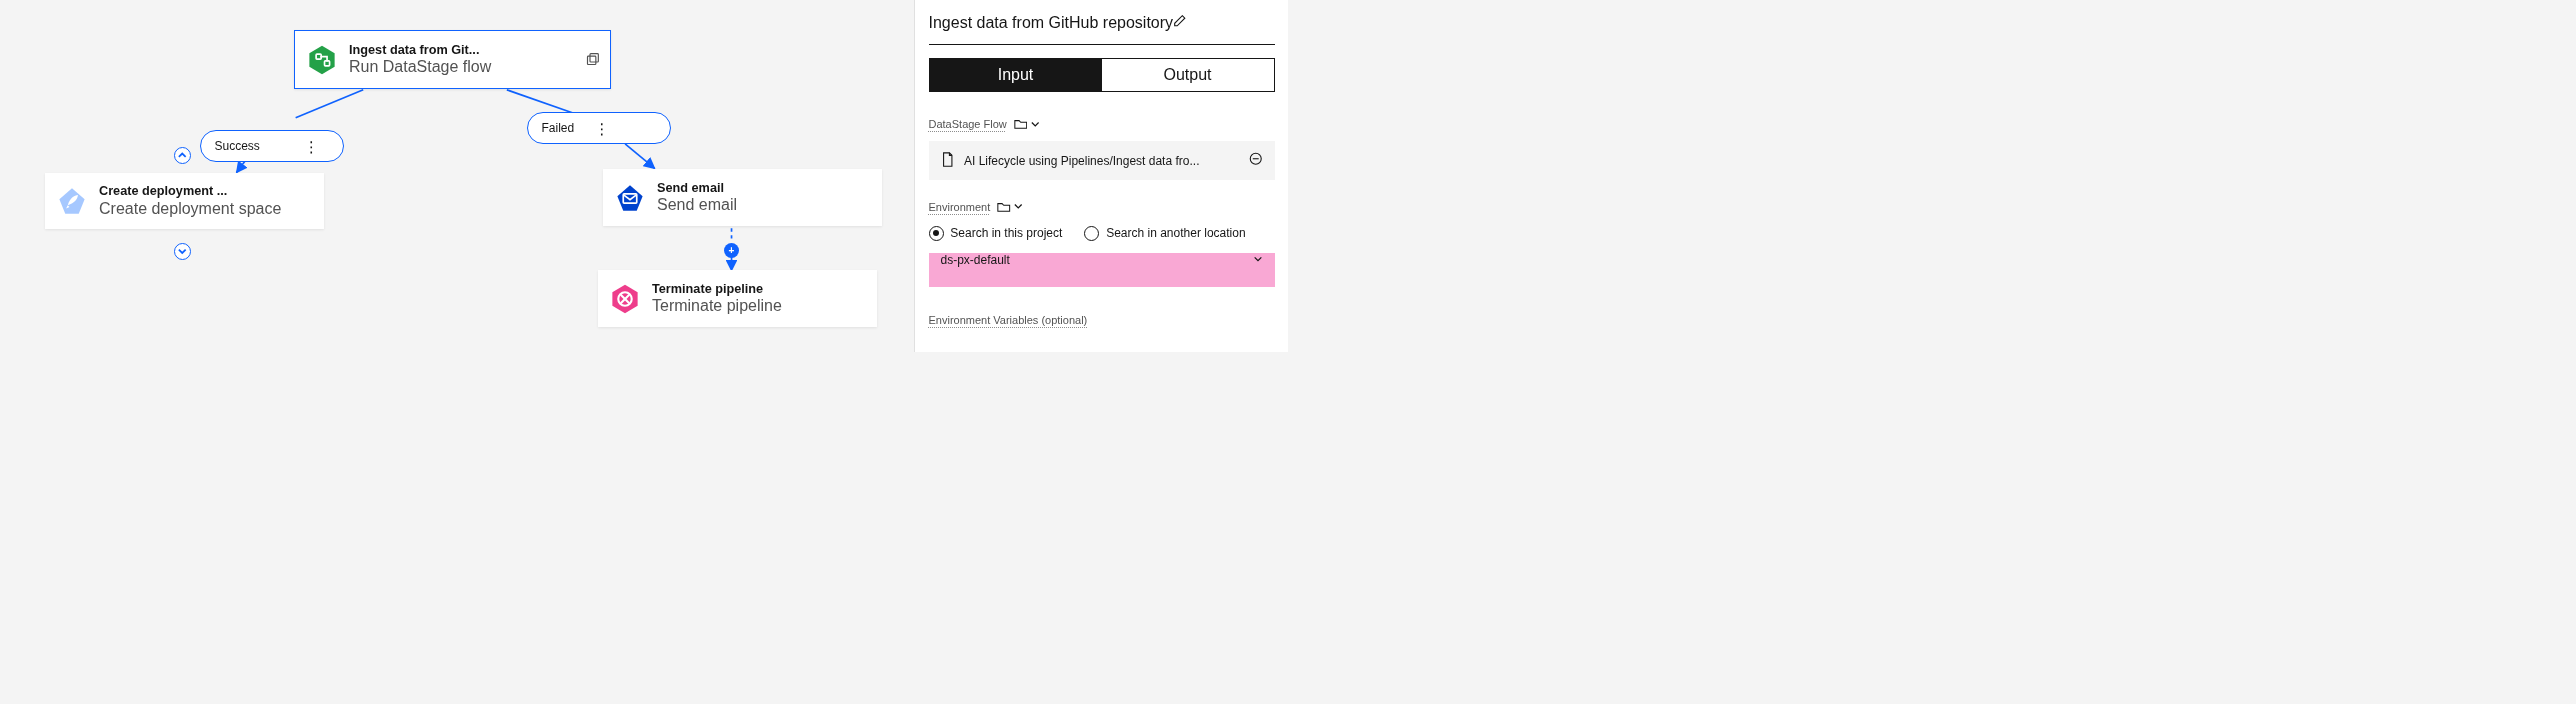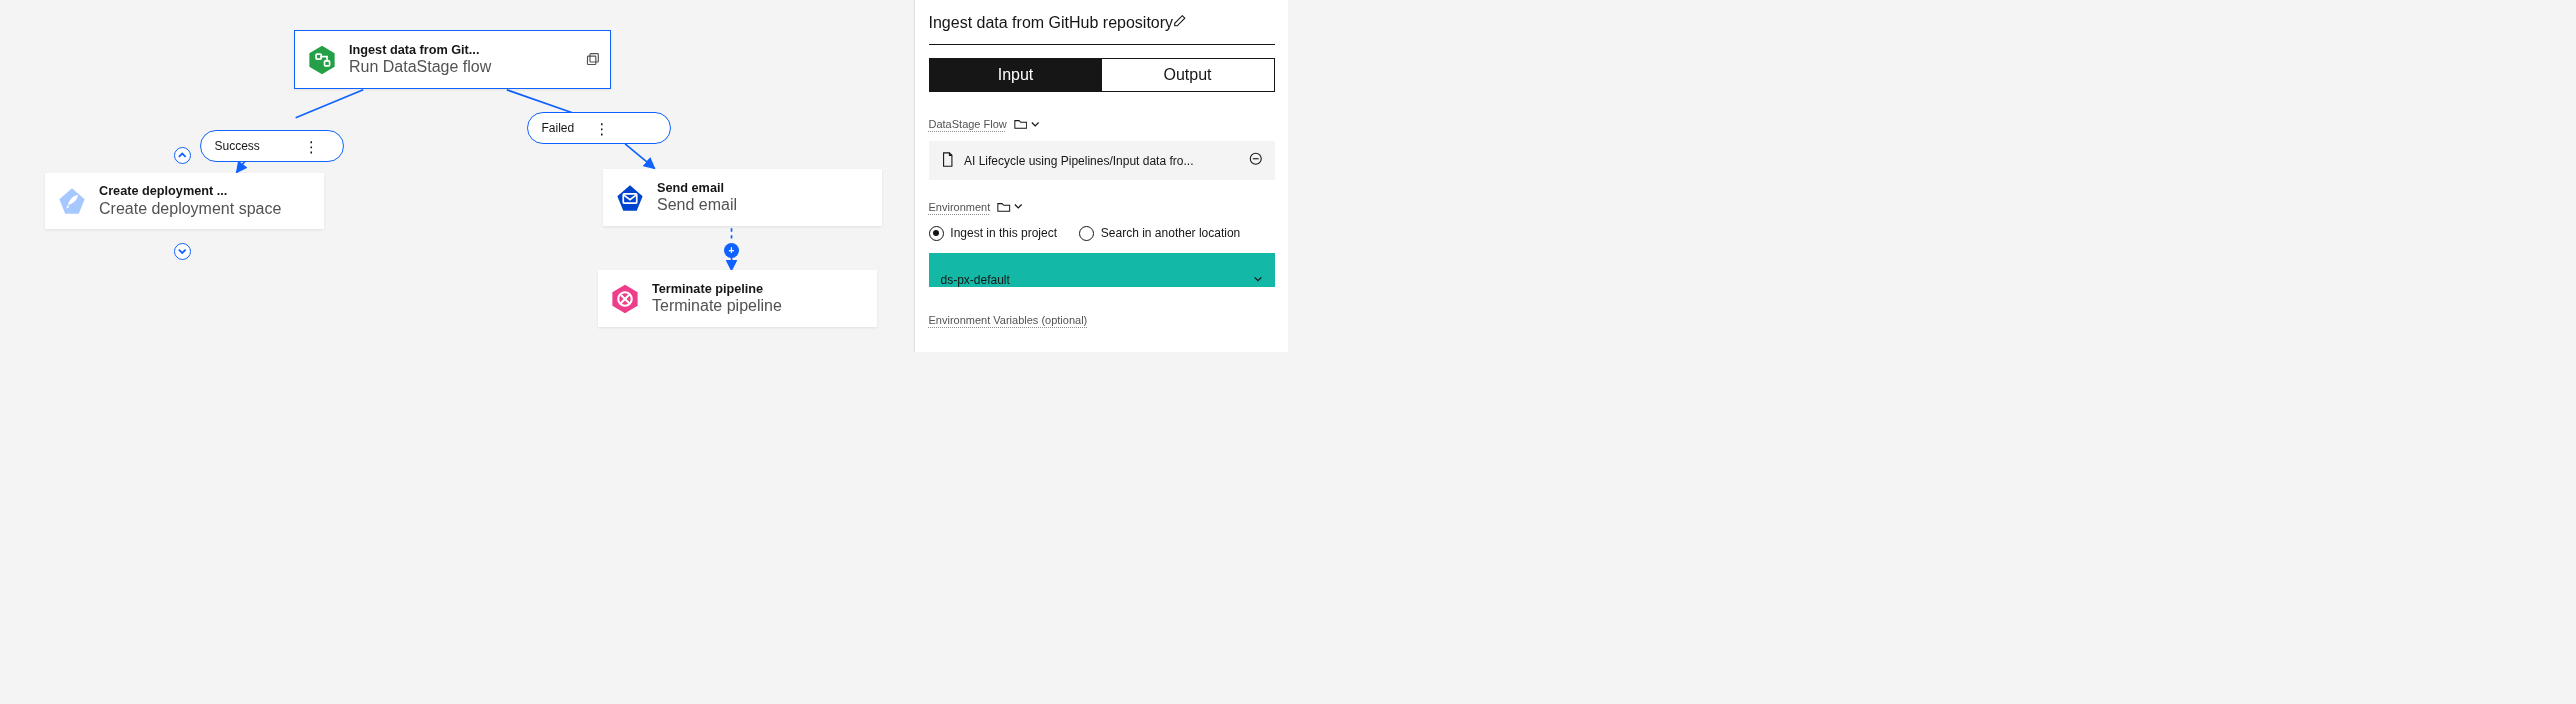--- a/index.html
+++ b/index.html
@@ -131,23 +131,23 @@
   .radios { margin-top:12px; display:flex; gap:22px; align-items:center; }
   .radio { display:inline-flex; align-items:center; gap:6.8px; font-size:12px; color:#161616; cursor:pointer; }
   .radio-c {
     width:15px; height:15px; border:1.7px solid #161616; border-radius:50%;
     display:inline-flex; align-items:center; justify-content:center;
   }
   .radio-c.on::after { content:""; width:6.8px; height:6.8px; background:#161616; border-radius:50%; }
 
   .select {
     margin-top:12px;
-    background:#14b8a6;
+    background:#f9a8d4;
     height:34px;
-    display:flex; align-items:flex-end; justify-content:space-between;
+    display:flex; align-items:flex-start; justify-content:space-between;
     padding:0 12px;
     font-size:12px; color:#161616;
     cursor:pointer;
   }
 
   .envvars-row { margin-top:25px; }
 </style>
 </head>
 <body>
 
@@ -294,21 +294,21 @@
       </span>
     </span>
     <div class="ds-file">
       <div class="ds-file-left">
         <span>
           <svg width="13.5" height="15" viewBox="0 0 16 18" fill="none" stroke="#161616" stroke-width="1.3">
             <path d="M3 1 H10 L13 4 V17 H3 Z"></path>
               <path d="M10 1 V4 H13"></path>
           </svg>
         </span>
-        <span class="ds-file-name">AI Lifecycle using Pipelines/Input data fro...</span>
+        <span class="ds-file-name">AI Lifecycle using Pipelines/Ingest data fro...</span>
       </div>
       <span>
         <svg width="13.5" height="13.5" viewBox="0 0 16 16" fill="none" stroke="#161616" stroke-width="1.3">
           <circle cx="8" cy="8" r="6.5"></circle>
             <line x1="4.5" y1="8" x2="11.5" y2="8"></line>
         </svg>
       </span>
     </div>
   </div>
 
@@ -321,21 +321,21 @@
           </svg>
         <svg width="8.5" height="8.5" viewBox="0 0 10 10">
             <path d="M1 3 L5 7 L9 3" fill="none" stroke="#161616" stroke-width="1.5"></path>
           </svg>
       </span>
     </span>
 
     <div class="radios">
       <span class="radio">
         <span class="radio-c on"></span>
-        <span>Ingest in this project</span>
+        <span>Search in this project</span>
       </span>
       <span class="radio">
         <span class="radio-c"></span>
         <span>Search in another location</span>
       </span>
     </div>
 
     <div class="select">
       <span>ds-px-default</span>
       <span>

